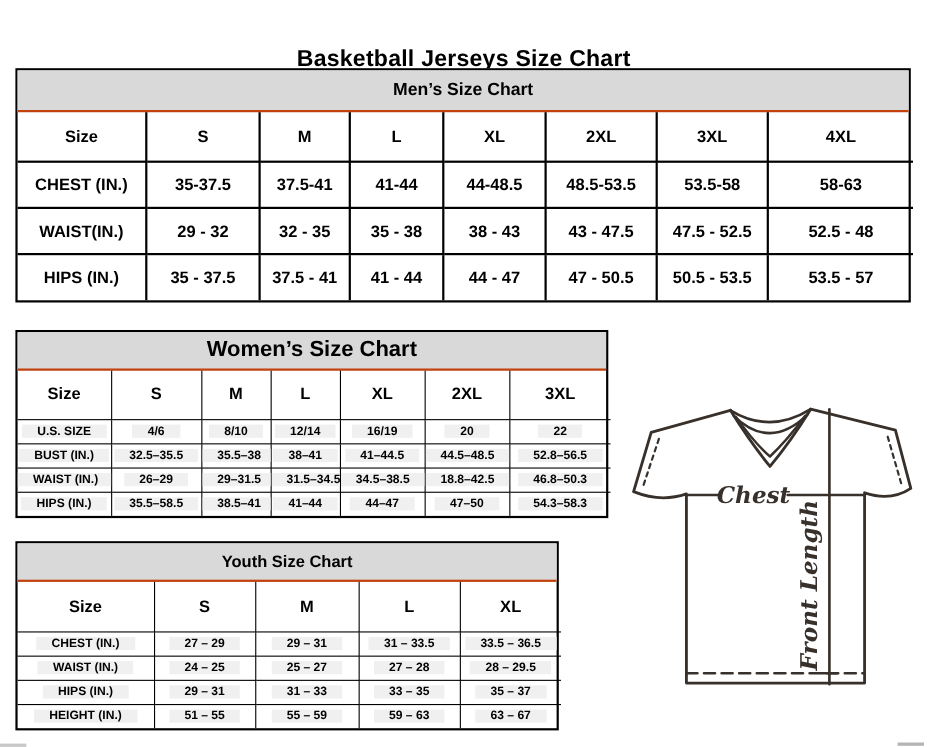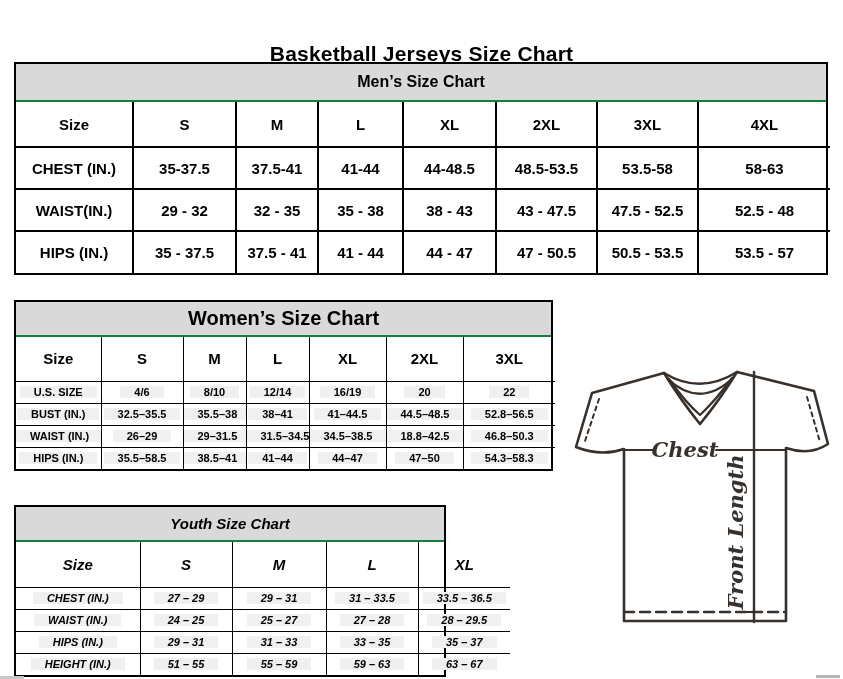--- a/index.html
+++ b/index.html
@@ -6,21 +6,21 @@
   body{
     width:843px;height:679px;position:relative;background:#ffffff;
     font-family:"Liberation Sans",sans-serif;color:#000;overflow:hidden;
   }
   .page-title{
     position:absolute;top:7px;left:0;right:0;text-align:center;
     font-size:21px;font-weight:700;letter-spacing:0.2px;margin-top:35px;
   }
   .chart{position:absolute;background:#fff;border:2px solid #000;box-sizing:border-box;}
   .band{
-    background:#d9d9d9;border-bottom:2px solid #15803d;text-align:center;
+    background:#d9d9d9;border-bottom:2px solid #c2410c;text-align:center;
     font-weight:700;
   }
   .chart table{width:100%;border-collapse:collapse;table-layout:fixed;}
   .chart td{
     border:2px solid #000;text-align:center;font-weight:700;padding:0;
     vertical-align:middle;overflow:hidden;white-space:nowrap;
   }
   .chart tr:first-child td{border-top:none;}
   .chart tr:last-child td{border-bottom:none;}
   .chart td:first-child{border-left:none;}
@@ -30,21 +30,21 @@
   .mens .band{height:36px;line-height:36px;font-size:16px;}
   .mens tr.hdr{height:45px;font-size:15px;}
   .mens tr.data{height:42px;font-size:15px;}
 
   .womens{left:14px;top:300px;width:539px;}
   .womens .band{height:33px;line-height:33px;font-size:20px;}
   .womens tr.hdr{height:44px;font-size:15px;}
   .womens tr.data{height:22px;font-size:11px;}
   .womens td{border-width:1.5px;}
 
-  .youth{left:14px;top:505px;width:432px;font-style:italic;}
+  .youth{left:14px;top:492px;width:494px;}
   .youth .band{height:33px;line-height:33px;font-size:15px;}
   .youth tr.hdr{height:45px;font-size:15px;}
   .youth tr.data{height:22px;font-size:11px;}
   .youth td{border-width:1.5px;}
 
   .hl{background:#f0f0f0;padding:0 14px;}
 
   .jersey{position:absolute;left:563px;top:360px;width:276px;height:272px;}
   .jersey text{
     font-family:"DejaVu Serif",serif;font-style:italic;font-weight:bold;

